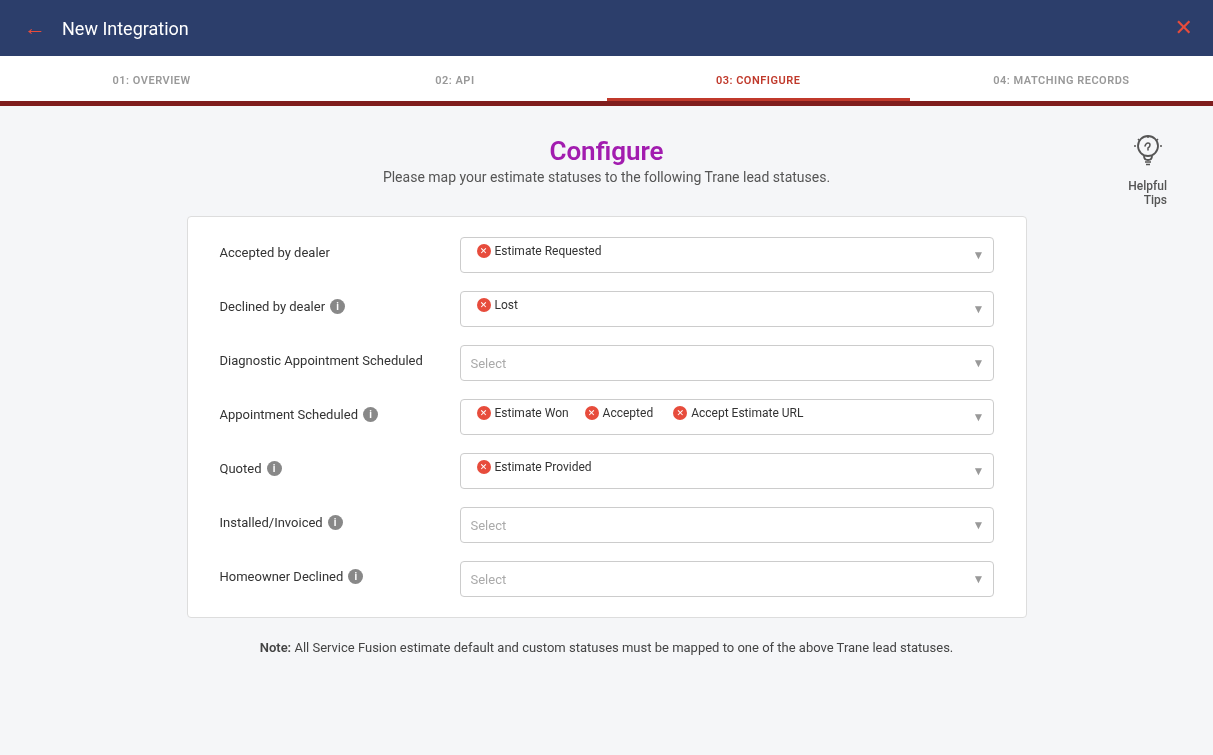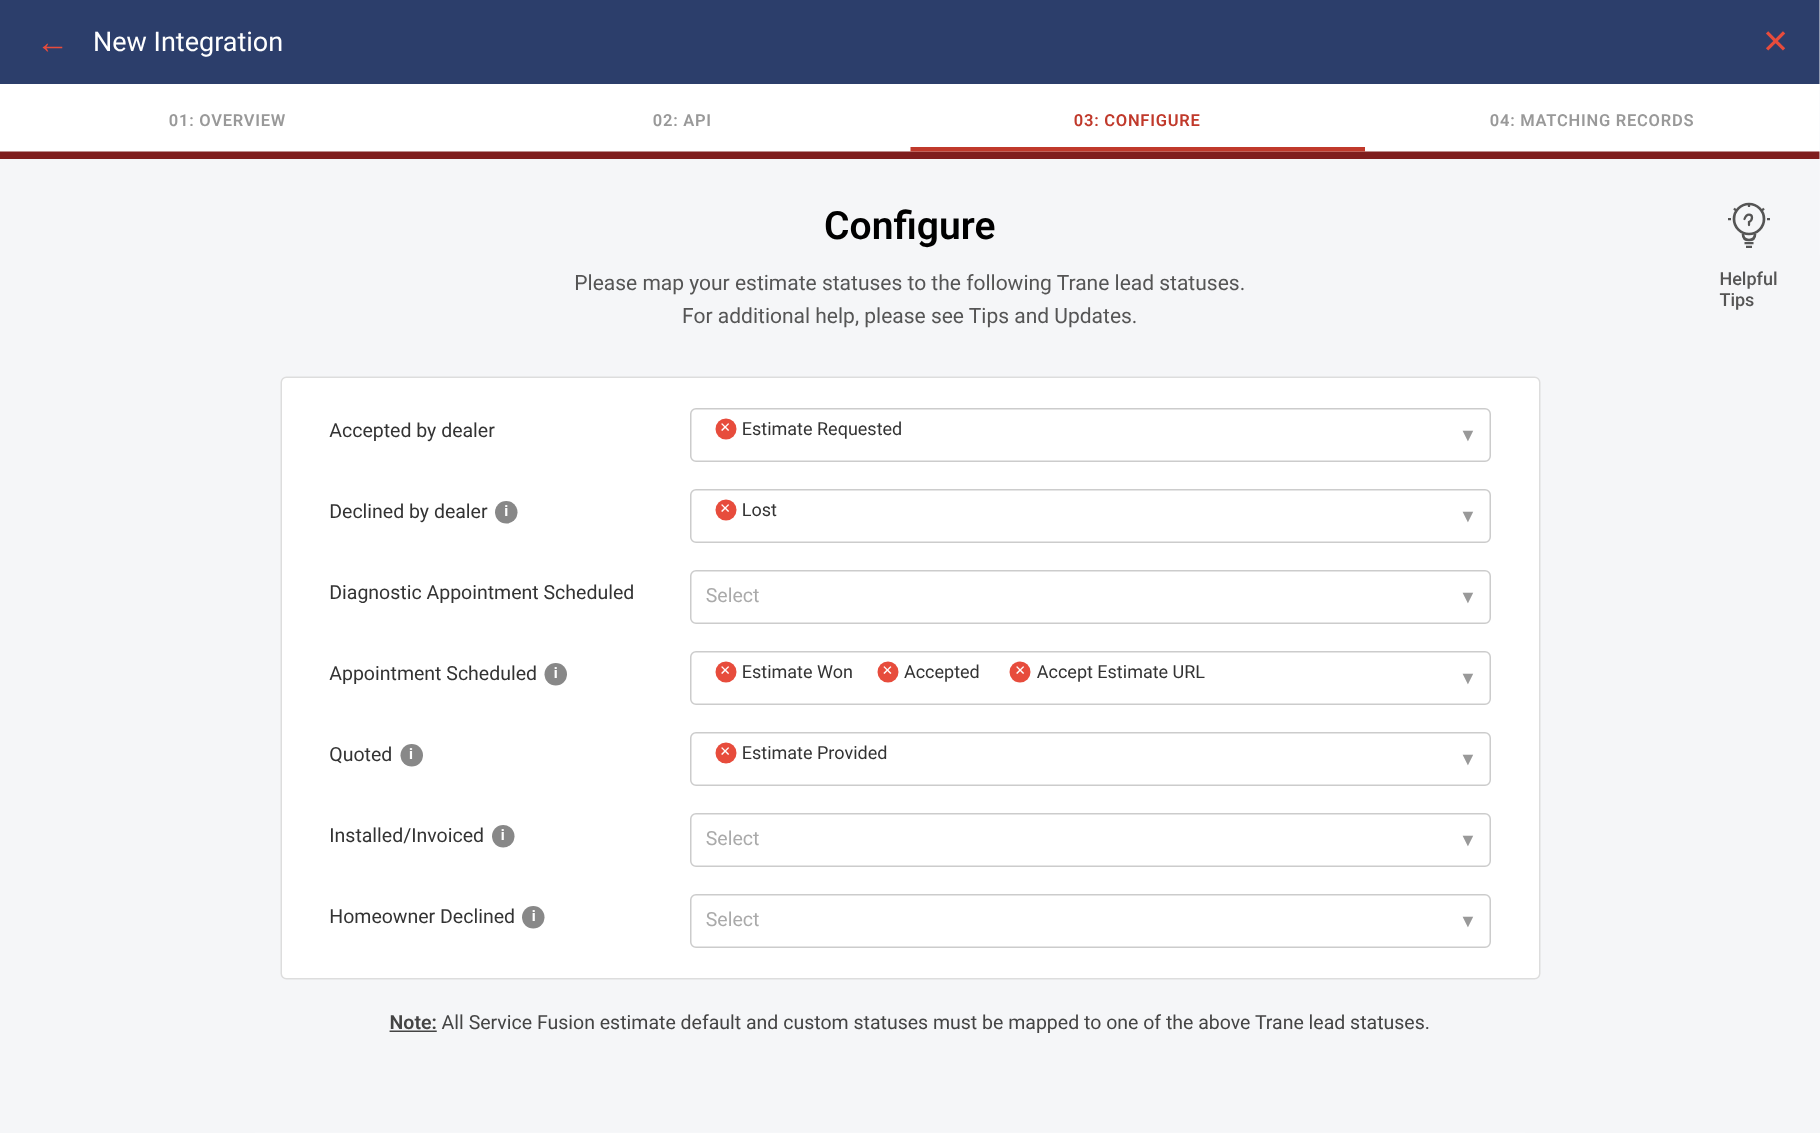--- a/index.html
+++ b/index.html
@@ -100,38 +100,37 @@
       overflow-y: auto;
       padding: 30px 40px;
       background: #f5f6f8;
       position: relative;
     }
 
     .page-title {
       text-align: center;
       font-size: 26px;
       font-weight: 600;
-      color: #000000;
-      margin-bottom: 12px;
+      color: #a21caf;
     }
 
     .page-subtitle {
       text-align: center;
       font-size: 14px;
       color: #555;
       line-height: 1.6;
       margin-bottom: 28px;
     }
 
     
     .helpful-tips {
       position: absolute;
       top: 28px;
-      right: 28px;
-      text-align: left;
+      right: 46px;
+      text-align: right;
       cursor: pointer;
       display: flex;
       flex-direction: column;
       align-items: center;
       margin-left: 36px;
     }
 
     .bulb-icon {
       font-size: 28px;
       color: #555;
@@ -254,21 +253,20 @@
     .note-section {
       max-width: 840px;
       margin: 0 auto;
       text-align: center;
       font-size: 13px;
       color: #444;
       line-height: 1.6;
     }
 
     .note-underline {
-      text-decoration: underline;
       font-weight: 600;
     }
 
     
     .modal-footer {
       padding: 14px 30px;
       background: #f5f6f8;
       display: flex;
       justify-content: flex-end;
       border-top: 1px solid #e0e0e0;
@@ -335,21 +333,20 @@
           <line x1="29" y1="12" x2="27" y2="12" stroke="#555" stroke-width="1.5"></line>
           <path d="M12 12 Q13 9 15 9 Q17 9 17 11 Q17 13 15 14 L15 16" stroke="#555" stroke-width="1.5" fill="none" stroke-linecap="round"></path>
         </svg>
       </div>
       <div style="font-size:12px;color:#555;font-weight:500;">Helpful<br>Tips</div>
     </div>
 
     <h1 class="page-title">Configure</h1>
     <p class="page-subtitle">
       <span>Please map your estimate statuses to the following Trane lead statuses.</span><br>
-      <span>For additional help, please see Tips and Updates.</span>
     </p>
 
     <div class="form-card">
 
       <div class="form-row">
         <div class="form-label">
           <span>Accepted by dealer</span>
         </div>
         <div class="form-control">
           <div class="select-box">

